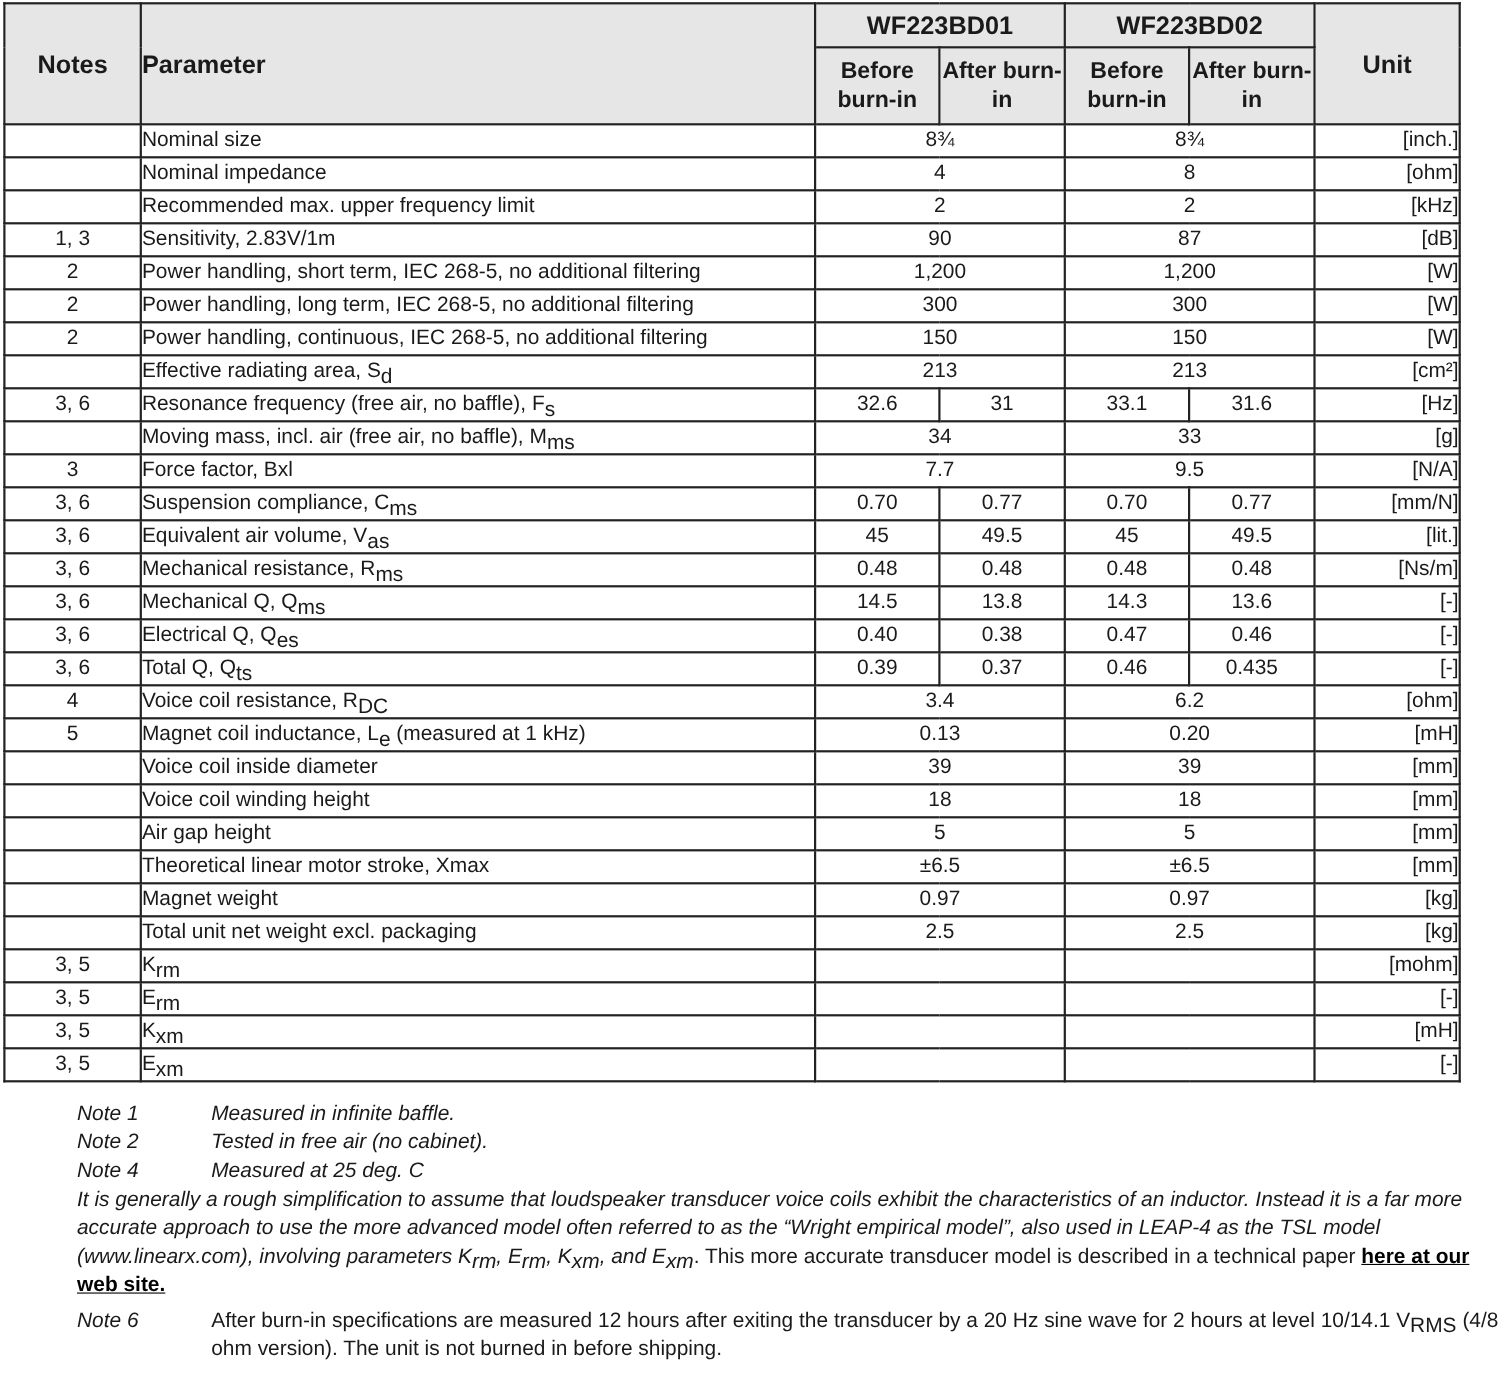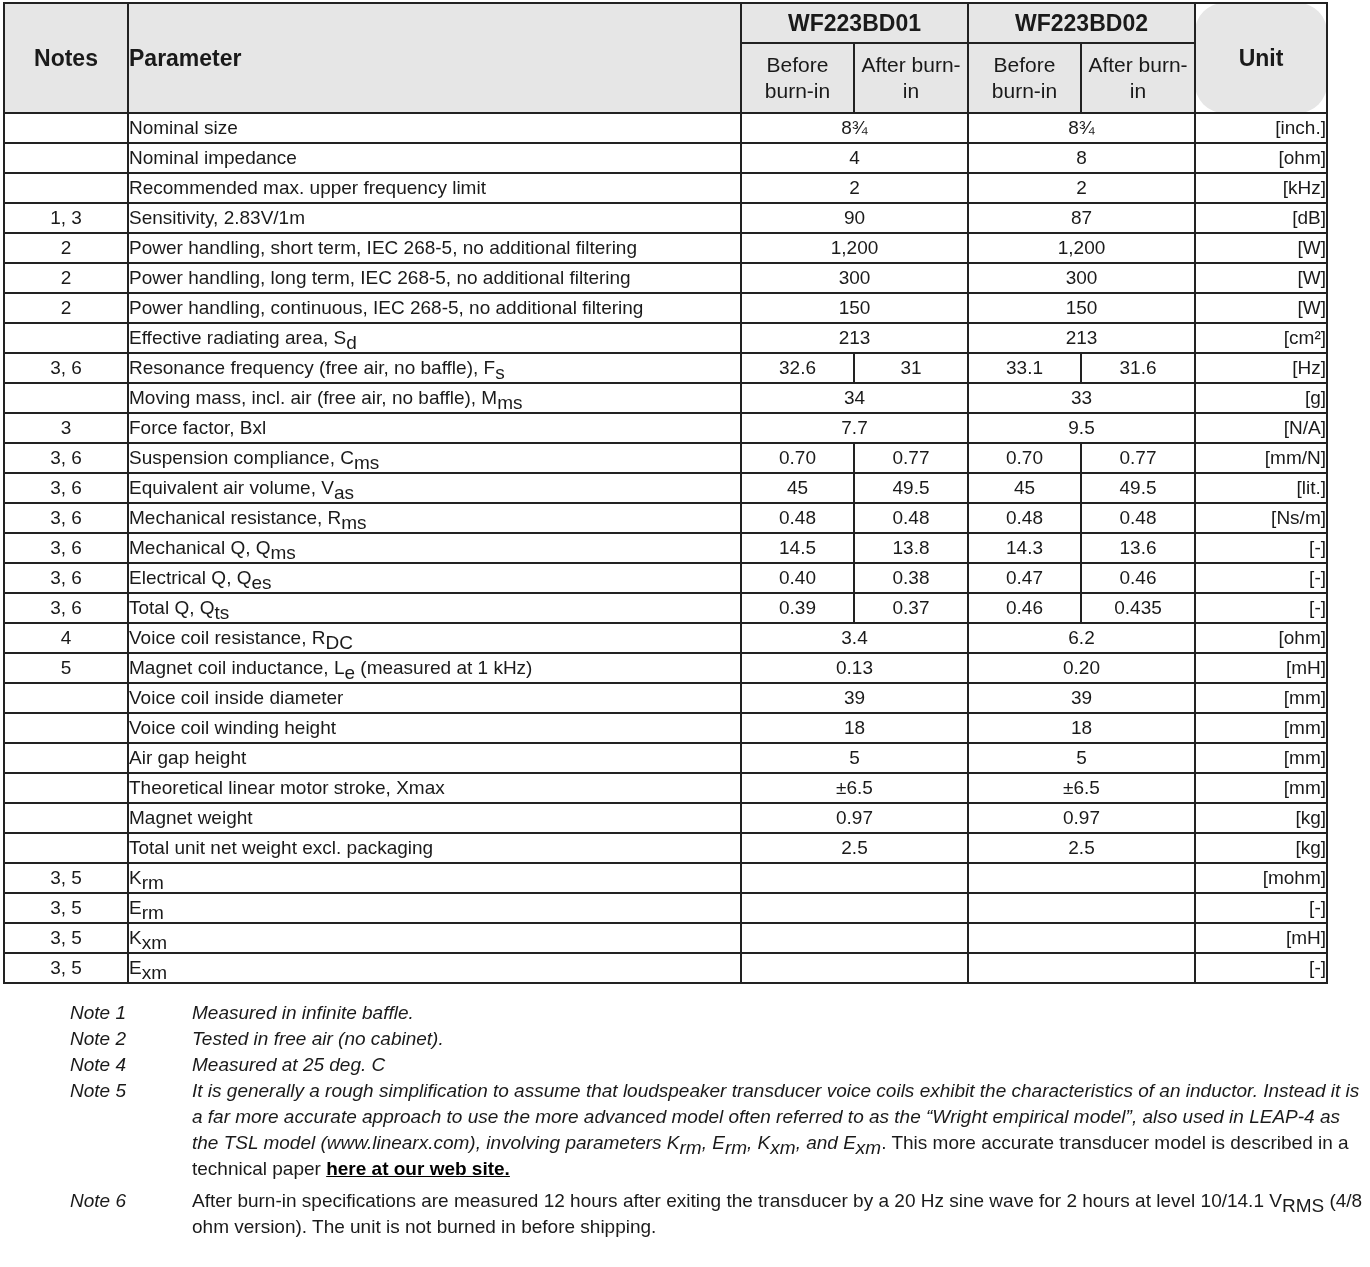--- a/index.html
+++ b/index.html
@@ -16,27 +16,27 @@
     font-size: 19px;
   }
   table.spec td, table.spec th {
     border: 2px solid #222;
     padding: 0;
     height: 28px;
     line-height: 26px;
     overflow: hidden;
     white-space: nowrap;
   }
-  table.spec thead th { background: #e6e6e6; font-weight: normal; }
+  table.spec thead th { background: #e6e6e6; font-weight: bold; }
   th.h-big { font-weight: bold !important; font-size: 23px; }
   th.h-notes { text-align: center; }
   th.h-param { text-align: left; padding-left: 12px; }
   th.h-model { height: 38px !important; line-height: 36px; text-align: center; }
   th.h-sub { height: 68px !important; line-height: 32px; text-align: center; font-size: 21px; white-space: normal !important; }
-  th.h-unit { text-align: center; border-radius: 29px; }
+  th.h-unit { text-align: center; }
   td.notes { text-align: center; }
   td.param { text-align: left; padding-left: 12px; }
   td.val { text-align: center; }
   td.unit { text-align: right; padding-left: 12px; }
   sub.s { font-size: 19px; vertical-align: -5px; line-height: 0; }
 
   .notes-block {
     position: absolute; left: 70px; top: 1000px; width: 1300px;
     font-size: 19px; line-height: 26px;
   }
@@ -303,20 +303,19 @@
   </div>
   <div class="note">
     <span class="note-label">Note 2</span>
     <span class="note-text it">Tested in free air (no cabinet).</span>
   </div>
   <div class="note">
     <span class="note-label">Note 4</span>
     <span class="note-text it">Measured at 25 deg. C</span>
   </div>
   <div class="note">
-    <span class="note-label">Note 5</span>
     <span class="note-text"><i><span>It is generally a rough simplification to assume that loudspeaker transducer voice coils exhibit the characteristics of an inductor. Instead it is a far more accurate approach to use the more advanced model often referred to as the “Wright empirical model”, also used in LEAP-4 as the TSL model (www.linearx.com), involving parameters K</span><sub class="s">rm</sub><span>, E</span><sub class="s">rm</sub><span>, K</span><sub class="s">xm</sub><span>, and E</span><sub class="s">xm</sub></i><span>. This more accurate transducer model is described in a technical paper </span><a class="link" href="#">here at our web site.</a></span>
   </div>
   <div class="note gap">
     <span class="note-label">Note 6</span>
     <span class="note-text"><span>After burn-in specifications are measured 12 hours after exiting the transducer by a 20 Hz sine wave for 2 hours at level 10/14.1 V</span><sub class="s">RMS</sub><span> (4/8 ohm version). The unit is not burned in before shipping.</span></span>
   </div>
 </div>
 
 </body></html>

